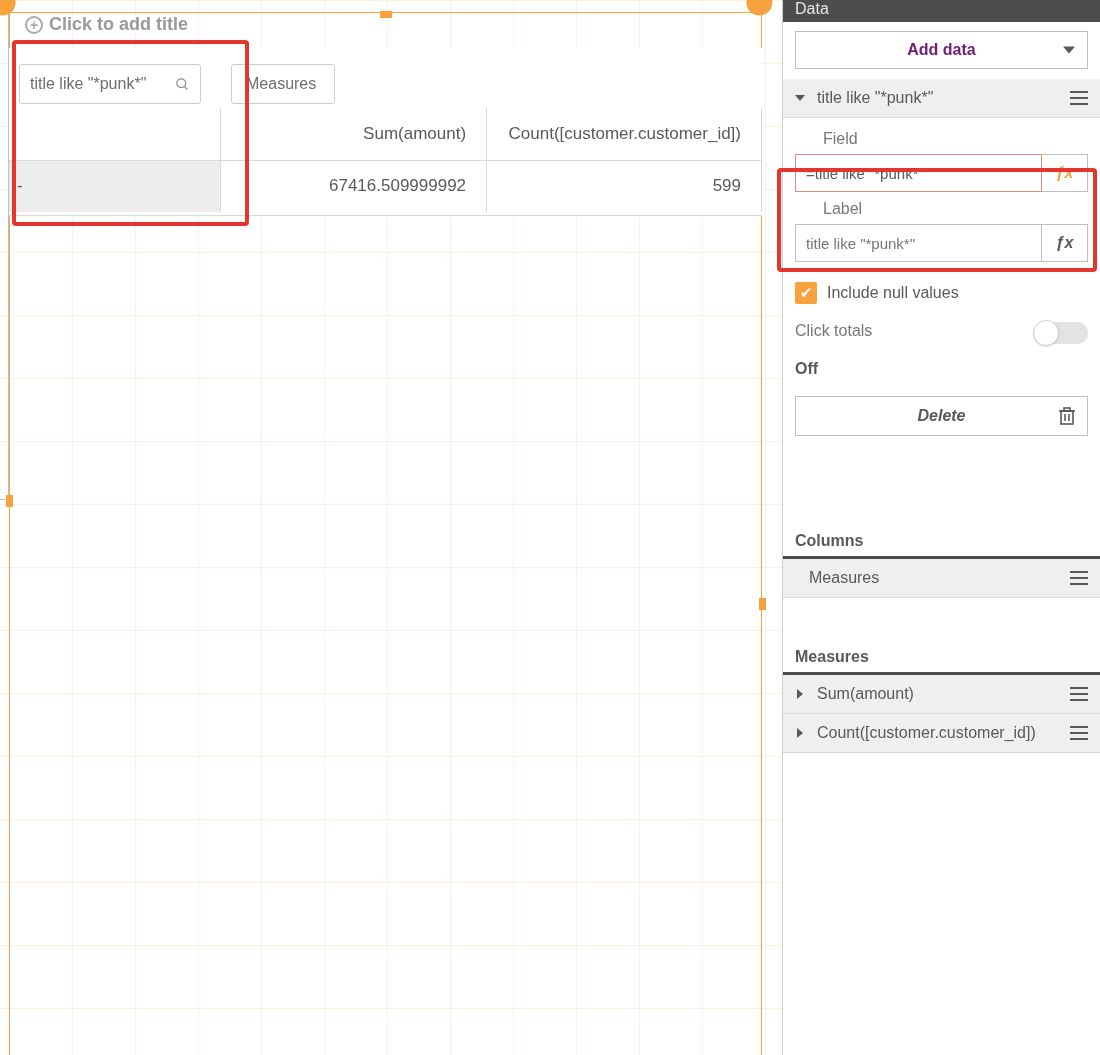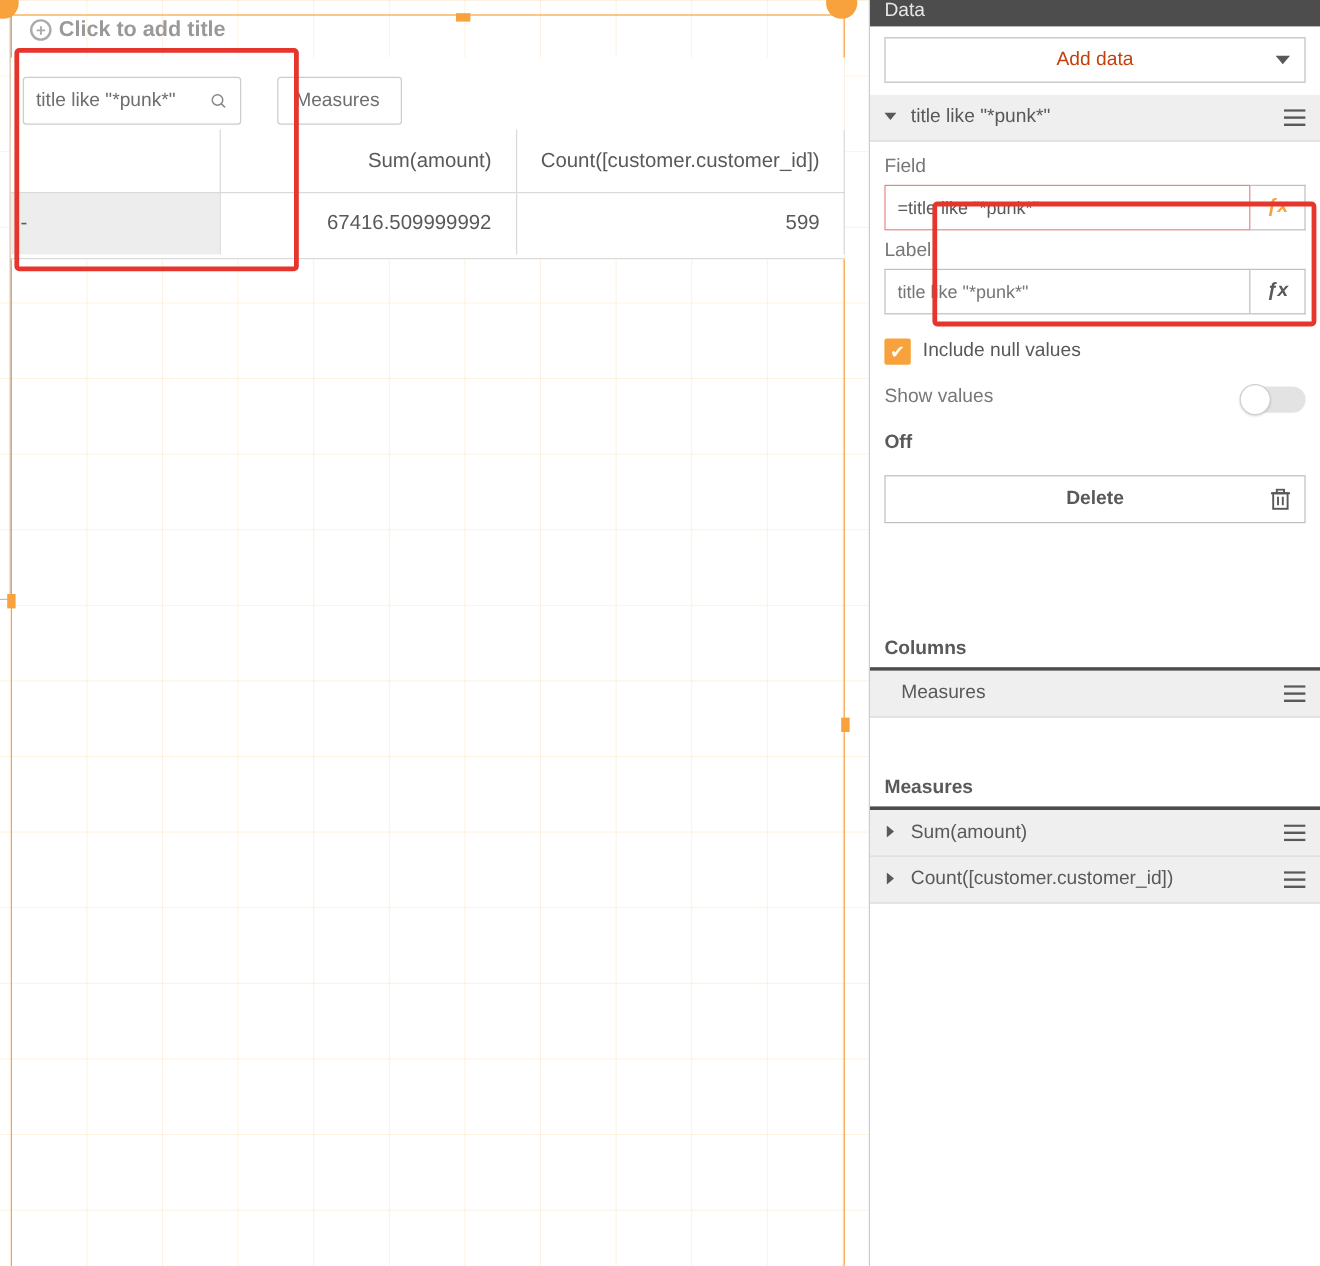--- a/index.html
+++ b/index.html
@@ -44,48 +44,48 @@
   
   .left-strip { position:absolute; top:0; left:0; width:9px; height:500px; border-right:1px solid #bfbfbf;
                 border-bottom:1px solid #bfbfbf;}
 
   
   .hl { position:absolute; border:4px solid #e5352d; border-radius:4px; pointer-events:none;}
   .hl1 { top:40px; left:12px; width:237px; height:186px;}
   .hl2 { top:168px; right:2px; width:320px; height:104px;}
 
   
-  .panel { width:376px; border-left:1px solid #ccc; background:#fff; display:flex; flex-direction:column; font-size:16px;}
+  .panel { width:318px; border-left:1px solid #ccc; background:#fff; display:flex; flex-direction:column; font-size:16px;}
   .panel-header { background:#4d4d4d; color:#e6e6e6; padding:0 12px; height:22px; display:flex; align-items:flex-start; font-size:16px;}
   .add-data-wrap { padding:9px 12px 10px;}
-  .add-data { width:100%; height:38px; border:1px solid #bfbfbf; background:#fff; font-weight:400; color:#c2410c;
+  .add-data { width:100%; height:38px; border:1px solid #bfbfbf; background:#fff; font-weight:700; color:#701a75;
               display:flex; align-items:center; justify-content:center; position:relative; cursor:pointer;}
   .add-data .caret { position:absolute; right:12px;}
   .sec-head { background:#fff; border-bottom:3px solid #4d4d4d; padding:6px 12px 6px; font-weight:700; color:#595959;}
   .item { background:#efefef; border-bottom:1px solid #d9d9d9; padding:10px 12px; display:flex; align-items:center; gap:10px; color:#595959; cursor:pointer;}
   .item .exp { width:12px; display:inline-block;}
   .item .menu { margin-left:auto; color:#595959;}
   .item.ind { padding-left:26px; background:#efefef;}
 
   .form { padding:10px 12px 4px; display:flex; flex-direction:column; gap:6px;}
-  .lbl { color:#777; padding-top:2px;}
+  .lbl { color:#777; padding-top:2px;margin-left:28px;}
   .inputrow { display:flex;}
   .inputrow input { flex:1; height:38px; border:1px solid #bfbfbf; padding:0 10px; font-size:15px; color:#595959;}
   .inputrow.red input { border-color:#e08a87;}
   .fx { width:46px; height:38px; border:1px solid #bfbfbf; border-left:none; display:flex; align-items:center; justify-content:center; font-style:italic; font-weight:700; color:#595959; cursor:pointer;}
   .fx.orange { color:#f7a23c;}
   .chk-row { display:flex; align-items:center; gap:10px; padding:16px 12px 4px;}
   .chk { width:22px; height:22px; background:#f7a23c; border-radius:2px; display:flex; align-items:center; justify-content:center; color:#fff; font-size:15px;}
   .sel { margin:2px 12px 0; height:38px; border:1px solid #bfbfbf; background:#f2f2f2; display:flex; align-items:center; padding:0 12px; font-weight:600; color:#595959; position:relative; cursor:pointer;}
   .sel .caret { position:absolute; right:12px;}
   .toggle-row { display:flex; justify-content:space-between; padding:14px 12px 0; align-items:flex-start;}
   .toggle { width:54px; height:22px; border-radius:11px; background:#e3e3e3; position:relative;}
   .toggle .knob { position:absolute; top:-2px; left:-1px; width:26px; height:26px; background:#fff; border:1px solid #cfcfcf; border-radius:50%; box-shadow:0 1px 2px #0002;}
   .off { font-weight:700; color:#595959; margin-top:20px;}
-  .delete { margin:18px 12px 0; height:40px; border:1px solid #bfbfbf; display:flex; align-items:center; justify-content:center; font-weight:700; color:#595959; position:relative; cursor:pointer;}
+  .delete { margin:18px 12px 0; height:40px; border:1px solid #bfbfbf; display:flex; align-items:center; justify-content:center; font-weight:700; color:#595959; position:relative; cursor:pointer;font-style:italic;}
   .delete .trash { position:absolute; right:12px;}
   .spacer-lg { flex:0 0 90px;}
   .caret svg, .menu svg, .trash svg, .mag svg { display:block;}
   .limit-lbl{ color:#777; padding:18px 12px 6px;}
 </style>
 </head>
 <body>
 
 <div class="canvas">
   <div class="left-strip"></div>
@@ -190,21 +190,21 @@
   </div>
 
   <div class="chk-row">
     <div class="chk">✔</div>
     <span>Include null values</span>
   </div>
 
 
   <div class="toggle-row">
     <div>
-      <div style="color:#777;">Show values</div>
+      <div style="color:#777;">Click totals</div>
       <div class="off">Off</div>
     </div>
     <div class="toggle">
       <div class="knob"></div>
     </div>
   </div>
 
   <div class="delete">
     <span>Delete</span>
     <span class="trash">

